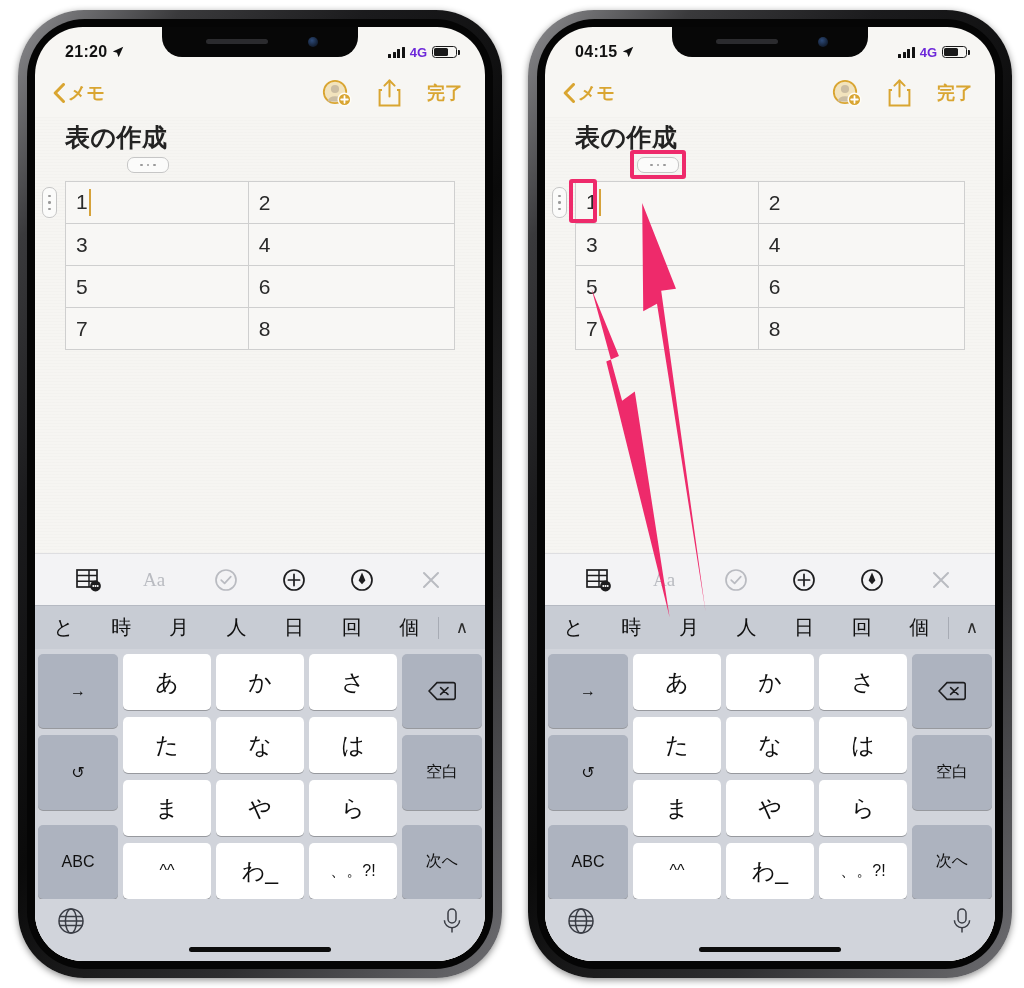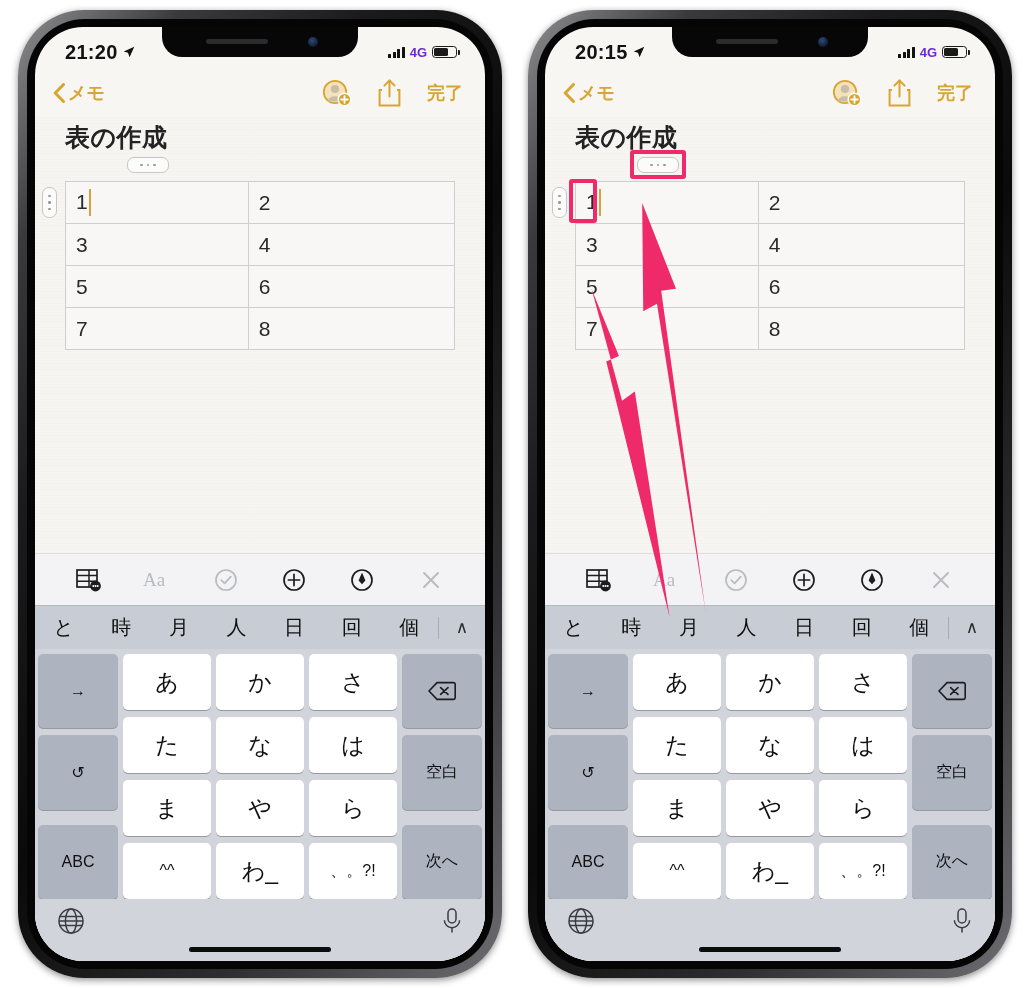--- a/index.html
+++ b/index.html
@@ -52,21 +52,21 @@
   }
 
   
   .statusbar {
     position: absolute; top: 0; left: 0; right: 0; height: 42px;
     display: flex; align-items: center; justify-content: space-between;
     padding: 8px 24px 0 30px;
     z-index: 30;
   }
   .sb-left { display: flex; align-items: center; gap: 5px; }
-  .sb-time { font-size: 20px; font-weight: bold; color: #121212; letter-spacing: .3px; }
+  .sb-time { font-size: 16px; font-weight: bold; color: #121212; letter-spacing: .3px; }
   .loc-arrow { width: 12px; height: 12px; display: block; }
   .sb-right { display: flex; align-items: center; gap: 5px; padding-right: 4px; }
   .bars { display: flex; align-items: flex-end; gap: 1.5px; height: 12px; }
   .bars i { display: block; width: 3px; background: #121212; border-radius: .5px; }
   .bars i:nth-child(1){height:4px} .bars i:nth-child(2){height:6.5px}
   .bars i:nth-child(3){height:9px} .bars i:nth-child(4){height:11.5px}
   .sb-net { font-size: 13px; font-weight: bold; color: #6d28d9; }
   .battery { position: relative; width: 25px; height: 12px; border: 1.6px solid #1a1a1a; border-radius: 3.5px; }
   .battery::after { content:""; position:absolute; right:-3.6px; top:3.4px; width:2px; height:5px; background:#1a1a1a; border-radius:0 1px 1px 0; }
   .battery span { position: absolute; left: 1.4px; top: 1.4px; bottom: 1.4px; width: 60%; background: #1a1a1a; border-radius: 1.6px; display:block; }
@@ -425,21 +425,21 @@
     <div class="frame-inner"></div>
     <div class="screen">
 
       <div class="notch">
         <div class="speaker"></div>
         <div class="camera"></div>
       </div>
 
       <div class="statusbar">
         <div class="sb-left">
-          <span class="sb-time">20:15</span>
+          <span class="sb-time">04:15</span>
           <svg class="loc-arrow" viewBox="0 0 16 16">
             <path d="M15 1 L1 7.2 L6.6 9.1 L8.8 15 Z" fill="#121212"></path>
           </svg>
         </div>
         <div class="sb-right">
           <span class="bars">
               <i></i>
               <i></i>
               <i></i>
               <i></i>

